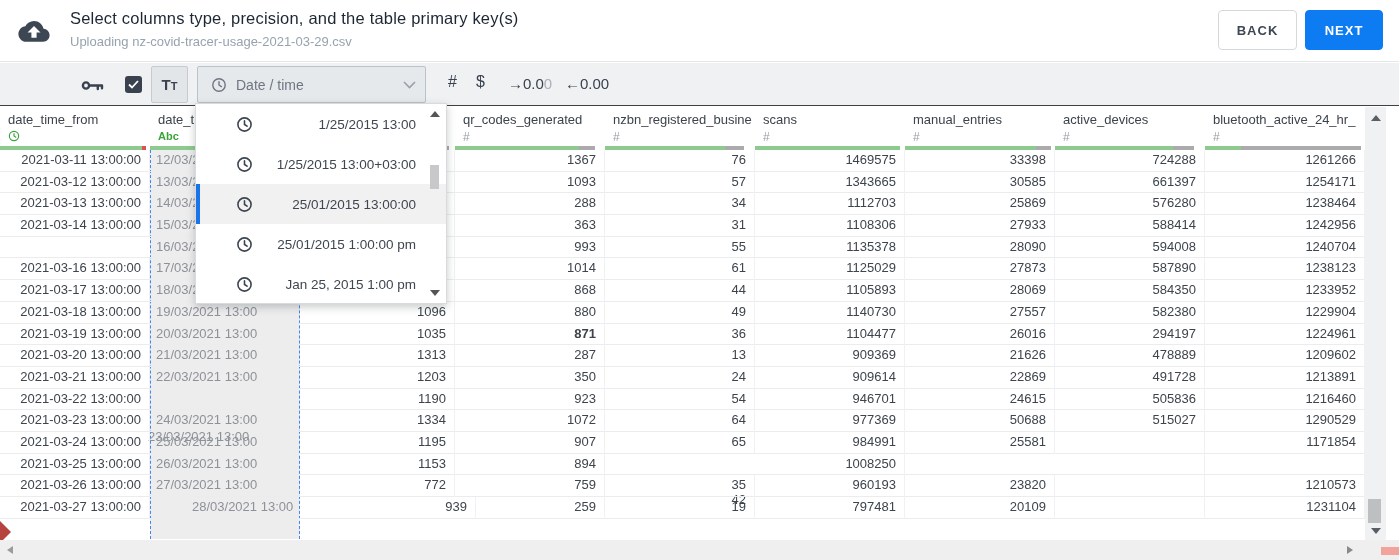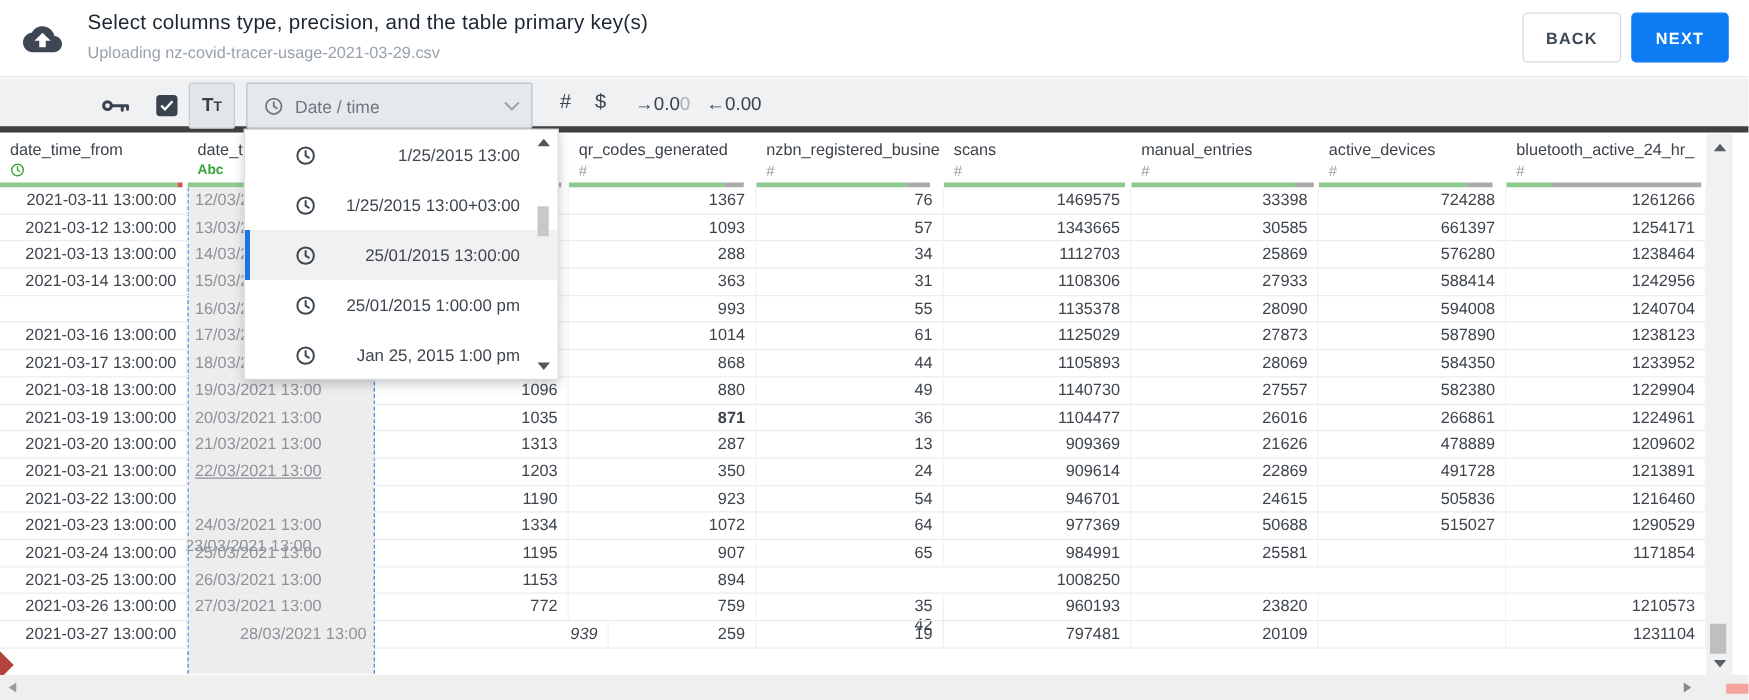--- a/index.html
+++ b/index.html
@@ -12,21 +12,21 @@
   .cloud{position:absolute;left:17px;top:17px;}
   .title{position:absolute;left:70px;top:9px;font-size:16.5px;color:#1c2733;font-weight:500;letter-spacing:.2px;}
   .subtitle{position:absolute;left:70px;top:34px;font-size:13px;color:#98a2ad;}
   .btn{position:absolute;top:10px;height:40px;box-sizing:border-box;border-radius:4px;
        font-size:13px;font-weight:bold;letter-spacing:1px;text-align:center;line-height:40px;cursor:pointer;}
   .btn-back{left:1218px;width:79px;background:#fff;border:1px solid #d6d9dc;color:#3e4854;}
   .btn-next{left:1305px;width:78px;background:var(--accent_blue);border:1px solid var(--accent_blue);color:#fff;}
 
   
   .toolbar{position:absolute;left:0;top:63px;width:1399px;height:43px;background:#eff1f3;
-           border-bottom:5px solid #404040;box-sizing:border-box;}
+           border-bottom:1px solid #404040;box-sizing:border-box;}
   .tb-key{position:absolute;left:81px;top:15px;}
   .tb-check{position:absolute;left:125px;top:13px;width:17px;height:17px;background:#39424e;border-radius:3px;
             display:flex;align-items:center;justify-content:center;}
   .tb-tt{position:absolute;left:151px;top:3px;width:37px;height:37px;background:#e3e6e9;border:1px solid #c6cbd0;
          box-sizing:border-box;border-radius:2px;text-align:center;color:#39424e;font-weight:bold;line-height:35px;}
   .tb-tt .big{font-size:15px;}.tb-tt .small{font-size:11px;}
   .tb-select{position:absolute;left:197px;top:3px;width:229px;height:37px;background:#e6e9ec;border:1px solid #bcc2c9;
              box-sizing:border-box;border-radius:2px;display:flex;align-items:center;color:#6e7683;font-size:14px;}
   .tb-select .clk{margin-left:13px;display:flex;}
   .tb-select .lbl{margin-left:9px;}
@@ -309,37 +309,37 @@
         <div class="cell r" style="left: 1205px; width: 160px;">1229904</div>
       </div>
       <div class="trow">
         <div class="cell r" style="left: 0px; width: 150px;">2021-03-19 13:00:00</div>
         <div class="cell l muted" style="left: 150px; width: 150px;">20/03/2021 13:00</div>
         <div class="cell r" style="left: 300px; width: 155px;">1035</div>
         <div class="cell r" style="left: 455px; width: 150px; font-weight: bold;">871</div>
         <div class="cell r" style="left: 605px; width: 150px;">36</div>
         <div class="cell r" style="left: 755px; width: 150px;">1104477</div>
         <div class="cell r" style="left: 905px; width: 150px;">26016</div>
-        <div class="cell r" style="left: 1055px; width: 150px;">266861</div>
+        <div class="cell r" style="left: 1055px; width: 150px;">294197</div>
         <div class="cell r" style="left: 1205px; width: 160px;">1224961</div>
       </div>
       <div class="trow">
         <div class="cell r" style="left: 0px; width: 150px;">2021-03-20 13:00:00</div>
         <div class="cell l muted" style="left: 150px; width: 150px;">21/03/2021 13:00</div>
         <div class="cell r" style="left: 300px; width: 155px;">1313</div>
         <div class="cell r" style="left: 455px; width: 150px;">287</div>
         <div class="cell r" style="left: 605px; width: 150px;">13</div>
         <div class="cell r" style="left: 755px; width: 150px;">909369</div>
         <div class="cell r" style="left: 905px; width: 150px;">21626</div>
         <div class="cell r" style="left: 1055px; width: 150px;">478889</div>
         <div class="cell r" style="left: 1205px; width: 160px;">1209602</div>
       </div>
       <div class="trow">
         <div class="cell r" style="left: 0px; width: 150px;">2021-03-21 13:00:00</div>
-        <div class="cell l muted" style="left: 150px; width: 150px; text-decoration: underline;">22/03/2021 13:00</div>
+        <div class="cell l muted" style="left: 150px; width: 150px;">22/03/2021 13:00</div>
         <div class="cell r" style="left: 300px; width: 155px;">1203</div>
         <div class="cell r" style="left: 455px; width: 150px;">350</div>
         <div class="cell r" style="left: 605px; width: 150px;">24</div>
         <div class="cell r" style="left: 755px; width: 150px;">909614</div>
         <div class="cell r" style="left: 905px; width: 150px;">22869</div>
         <div class="cell r" style="left: 1055px; width: 150px;">491728</div>
         <div class="cell r" style="left: 1205px; width: 160px;">1213891</div>
       </div>
       <div class="trow">
         <div class="cell r" style="left: 0px; width: 150px;">2021-03-22 13:00:00</div>
@@ -391,21 +391,21 @@
         <div class="cell r" style="left: 455px; width: 150px;">759</div>
         <div class="cell r" style="left: 605px; width: 150px;">35</div>
         <div class="cell r" style="left: 755px; width: 150px;">960193</div>
         <div class="cell r" style="left: 905px; width: 150px;">23820</div>
         <div class="cell r" style="left: 1055px; width: 150px;"></div>
         <div class="cell r" style="left: 1205px; width: 160px;">1210573</div>
       </div>
       <div class="trow">
         <div class="cell r" style="left: 0px; width: 150px;">2021-03-27 13:00:00</div>
         <div class="cell l muted" style="left: 150px; width: 150px; margin-left: 36px;">28/03/2021 13:00</div>
-        <div class="cell r" style="left: 308px; width: 179px; font-style: italic;">939</div>
+        <div class="cell r" style="left: 297px; width: 179px;">939</div>
         <div class="cell r" style="left: 455px; width: 150px;">259</div>
         <div class="cell r" style="left: 605px; width: 150px;">19</div>
         <div class="cell r" style="left: 755px; width: 150px;">797481</div>
         <div class="cell r" style="left: 905px; width: 150px;">20109</div>
         <div class="cell r" style="left: 1055px; width: 150px;"></div>
         <div class="cell r" style="left: 1205px; width: 160px;">1231104</div>
       </div>
     </div>
 
   <div class="overflow-marker"></div>

